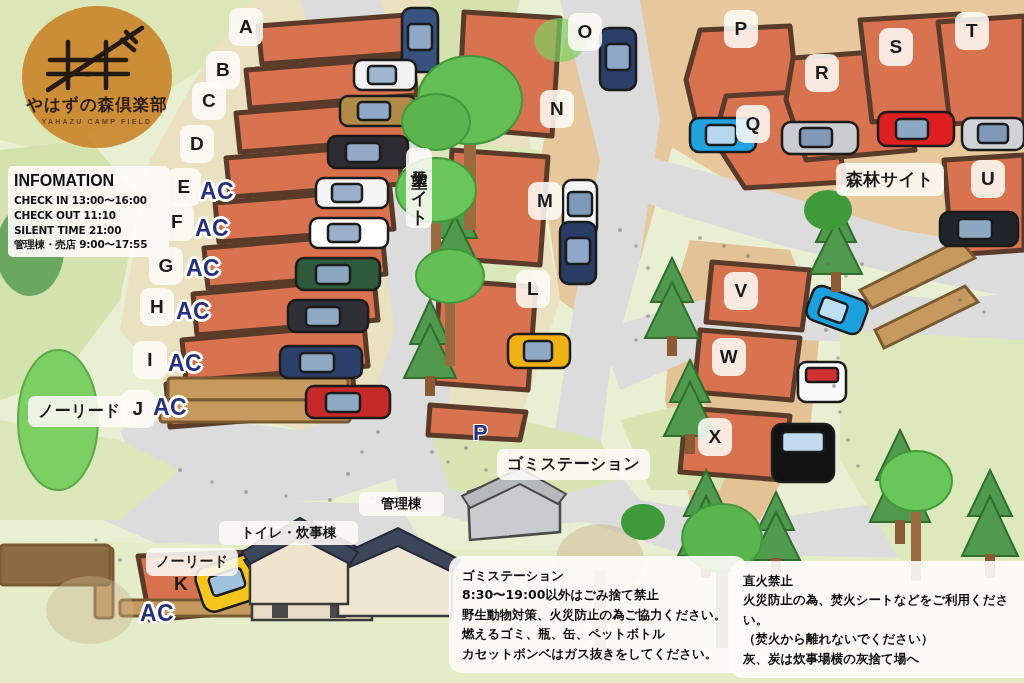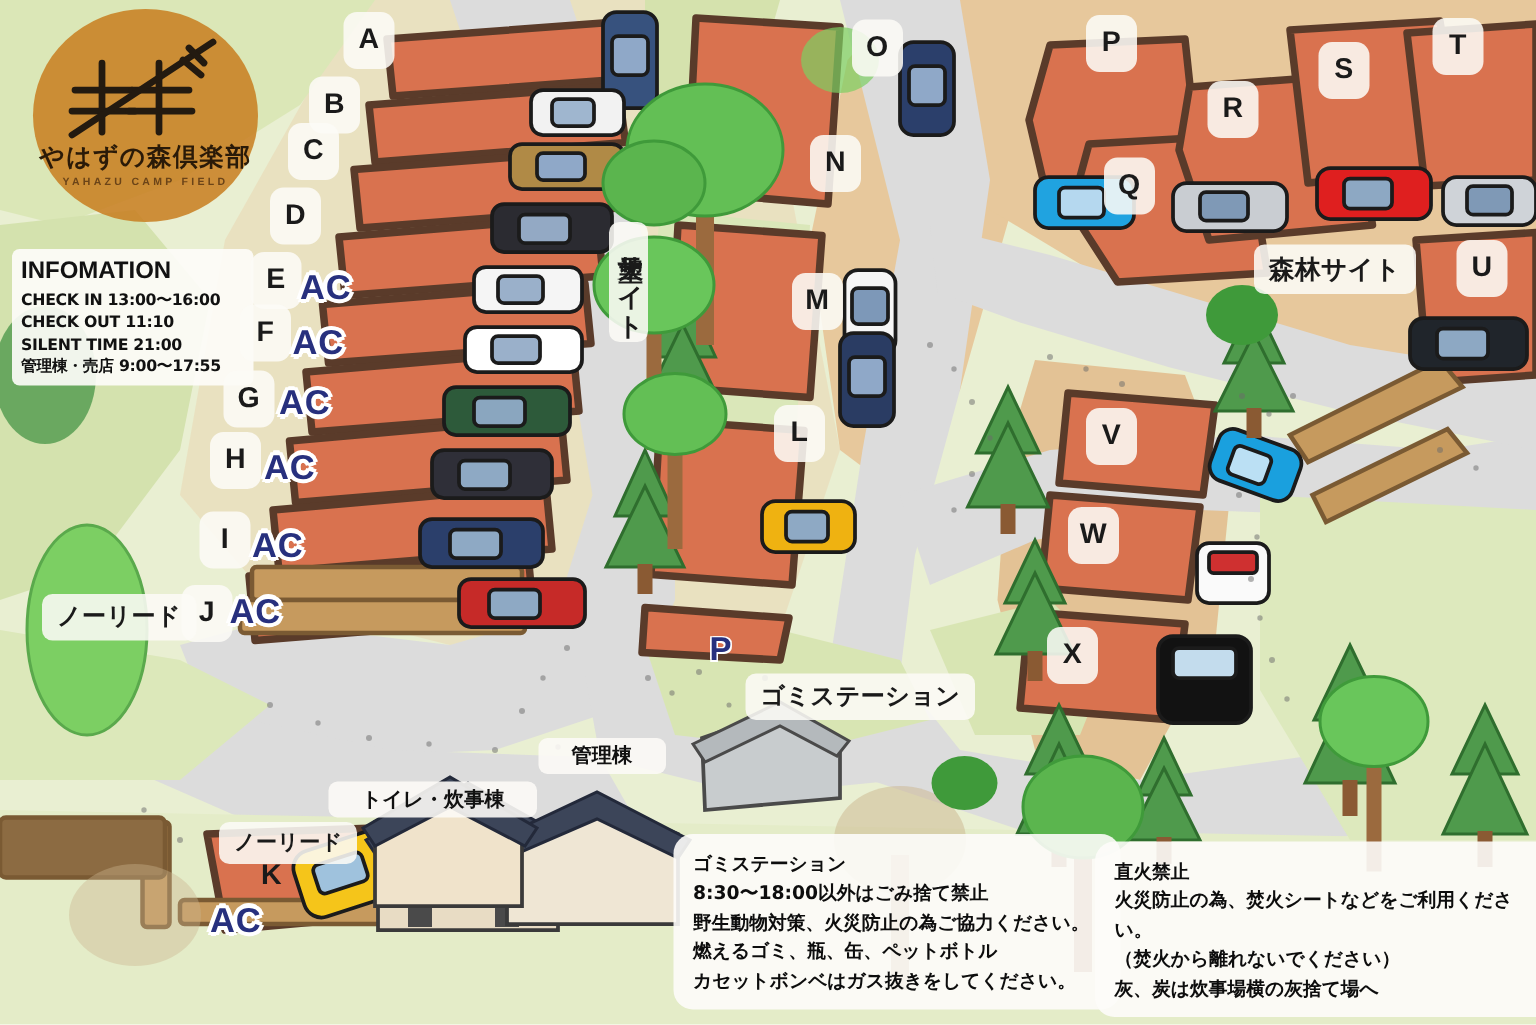--- a/index.html
+++ b/index.html
@@ -431,21 +431,21 @@
 
   <div class="lbl areaname jp vertical" style="left:406px;top:148px;padding:10px 4px;font-size:17px">天望サイト</div>
   <div class="lbl areaname jp" style="left:836px;top:163px;font-size:17px">森林サイト</div>
   <div class="lbl areaname jp" style="left:497px;top:449px;font-size:16px">ゴミステーション</div>
 
   <div class="bldg jp" style="left:219px;top:521px">トイレ・炊事棟</div>
   <div class="bldg jp" style="left:359px;top:492px">管理棟</div>
 
   <div class="notebox jp" style="left:449px;top:556px;width:272px">
     <span class="h">ゴミステーション</span>
-    <span class="h">8:30〜18:00以外はごみ捨て禁止</span>
+    <span class="h">8:30〜19:00以外はごみ捨て禁止</span>
     <span class="h">野生動物対策、火災防止の為ご協力ください。</span>
     <span class="h">燃えるゴミ、瓶、缶、ペットボトル</span>
     <span class="h">カセットボンベはガス抜きをしてください。</span>
   </div>
 
   <div class="notebox jp" style="left:730px;top:561px;width:288px">
     <span class="h">直火禁止</span>
     <span class="h">火災防止の為、焚火シートなどをご利用ください。</span>
     <span class="h">（焚火から離れないでください）</span>
     <span class="h">灰、炭は炊事場横の灰捨て場へ</span>

